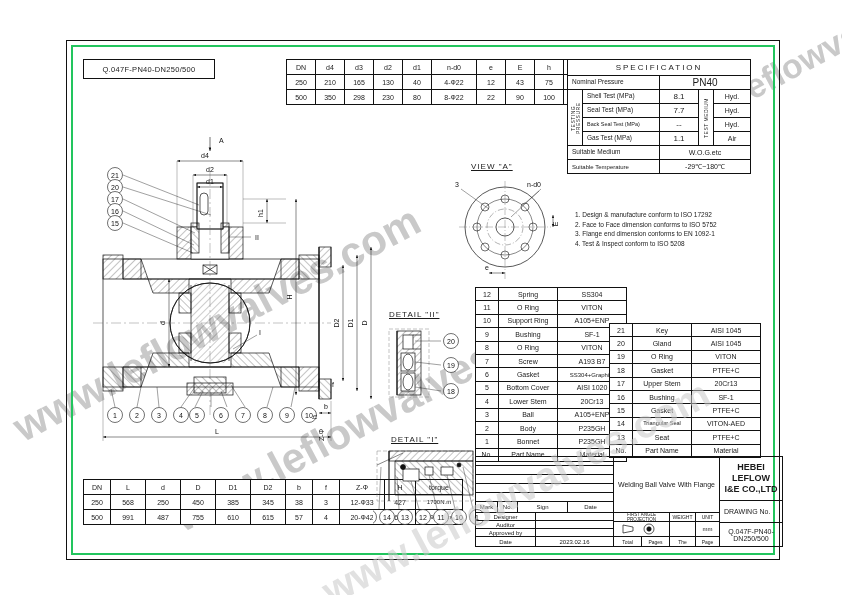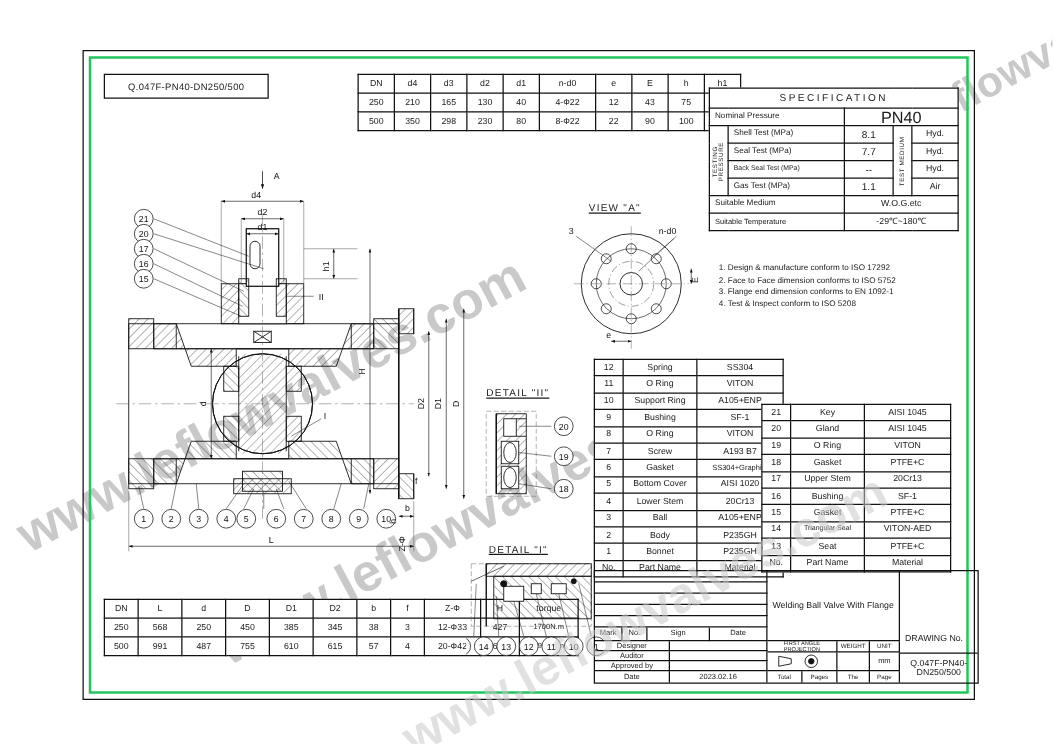--- a/index.html
+++ b/index.html
@@ -26,21 +26,21 @@
 
   
   #dimtable{left:213px;top:12px;}
   #dimtable td{height:14px;min-width:22px;padding:0 3px;}
 
   
   #dimtable2{left:10px;top:432px;}
   #dimtable2 td{height:14px;min-width:20px;padding:0 3px;}
 
   
-  #spec{left:494px;top:23px;width:200px;}
+  #spec{left:494px;top:12px;width:184px;}
   #spec td{height:13px;padding:0 2px;}
   #spec .hdr{font-size:8px;letter-spacing:2px;height:15px;}
   #spec .vert{writing-mode:vertical-rl;transform:rotate(180deg);font-size:5px;
               letter-spacing:.5px;width:10px;}
   #spec .nm{text-align:left;padding-left:4px;font-size:6.5px;}
 
   
   #techreq{position:absolute;left:492px;top:162px;width:205px;}
   #techreq .tr-title{text-align:center;font-size:9px;margin-bottom:3px;}
   #techreq .tr-item{font-size:6.5px;margin:2.4px 0 0 10px;white-space:nowrap;}
@@ -118,21 +118,21 @@
   </tbody>
       </table>
 
   <table class="t" id="spec">
     <tbody>
           <tr>
       <td class="hdr" colspan="5">SPECIFICATION</td>
     </tr>
     <tr>
       <td class="nm" colspan="2">Nominal Pressure</td>
-      <td colspan="3" style="font-size:13px;text-align:center;">PN40</td>
+      <td colspan="3" style="font-size:10px;text-align:center;">PN40</td>
     </tr>
     <tr>
       <td class="vert" rowspan="4">TESTING PRESSURE</td>
       <td class="nm">Shell Test (MPa)</td>
       <td style="width:34px;font-size:8px;">8.1</td>
       <td class="vert" rowspan="4">TEST MEDIUM</td>
       <td style="width:32px;">Hyd.</td>
     </tr>
     <tr>
       <td class="nm">Seal Test (MPa)</td>
@@ -710,20 +710,24 @@
       </svg>
     </div>
     <div class="tbcell" style="left:194px;top:65px;width:26px;height:15px;"></div>
     <div class="tbcell" style="left:220px;top:65px;width:24px;height:15px;">mm</div>
 
     <div class="tbcell" style="left:138px;top:80px;width:28px;height:9px;border-bottom:none;font-size:5px;">Total</div>
     <div class="tbcell" style="left:166px;top:80px;width:28px;height:9px;border-bottom:none;font-size:5px;">Pages</div>
     <div class="tbcell" style="left:194px;top:80px;width:26px;height:9px;border-bottom:none;font-size:5px;">The</div>
     <div class="tbcell" style="left:220px;top:80px;width:24px;height:9px;border-bottom:none;font-size:5px;">Page</div>
 
+    <div class="tbcell" style="left:244px;top:0;width:62px;height:44px;border-right:none;flex-direction:column;line-height:1.25;">
+      <span style="font-size:9px;font-weight:bold;">HEBEI LEFLOW</span>
+      <span style="font-size:9px;font-weight:bold;">I&amp;E CO.,LTD</span>
+    </div>
     <div class="tbcell" style="left:244px;top:44px;width:62px;height:22px;border-right:none;font-size:7px;justify-content:flex-start;padding-left:4px;">DRAWING No.</div>
     <div class="tbcell" style="left:244px;top:66px;width:62px;height:23px;border-right:none;border-bottom:none;font-size:7px;">Q.047F-PN40-DN250/500</div>
   </div>
 
 </div>
 </div>
 
 <div class="wm" style="left:300px;top:470px;font-size:40px;transform:rotate(-28deg);opacity:.55;">www.leflowvalves.com</div>
 
 </body></html>

